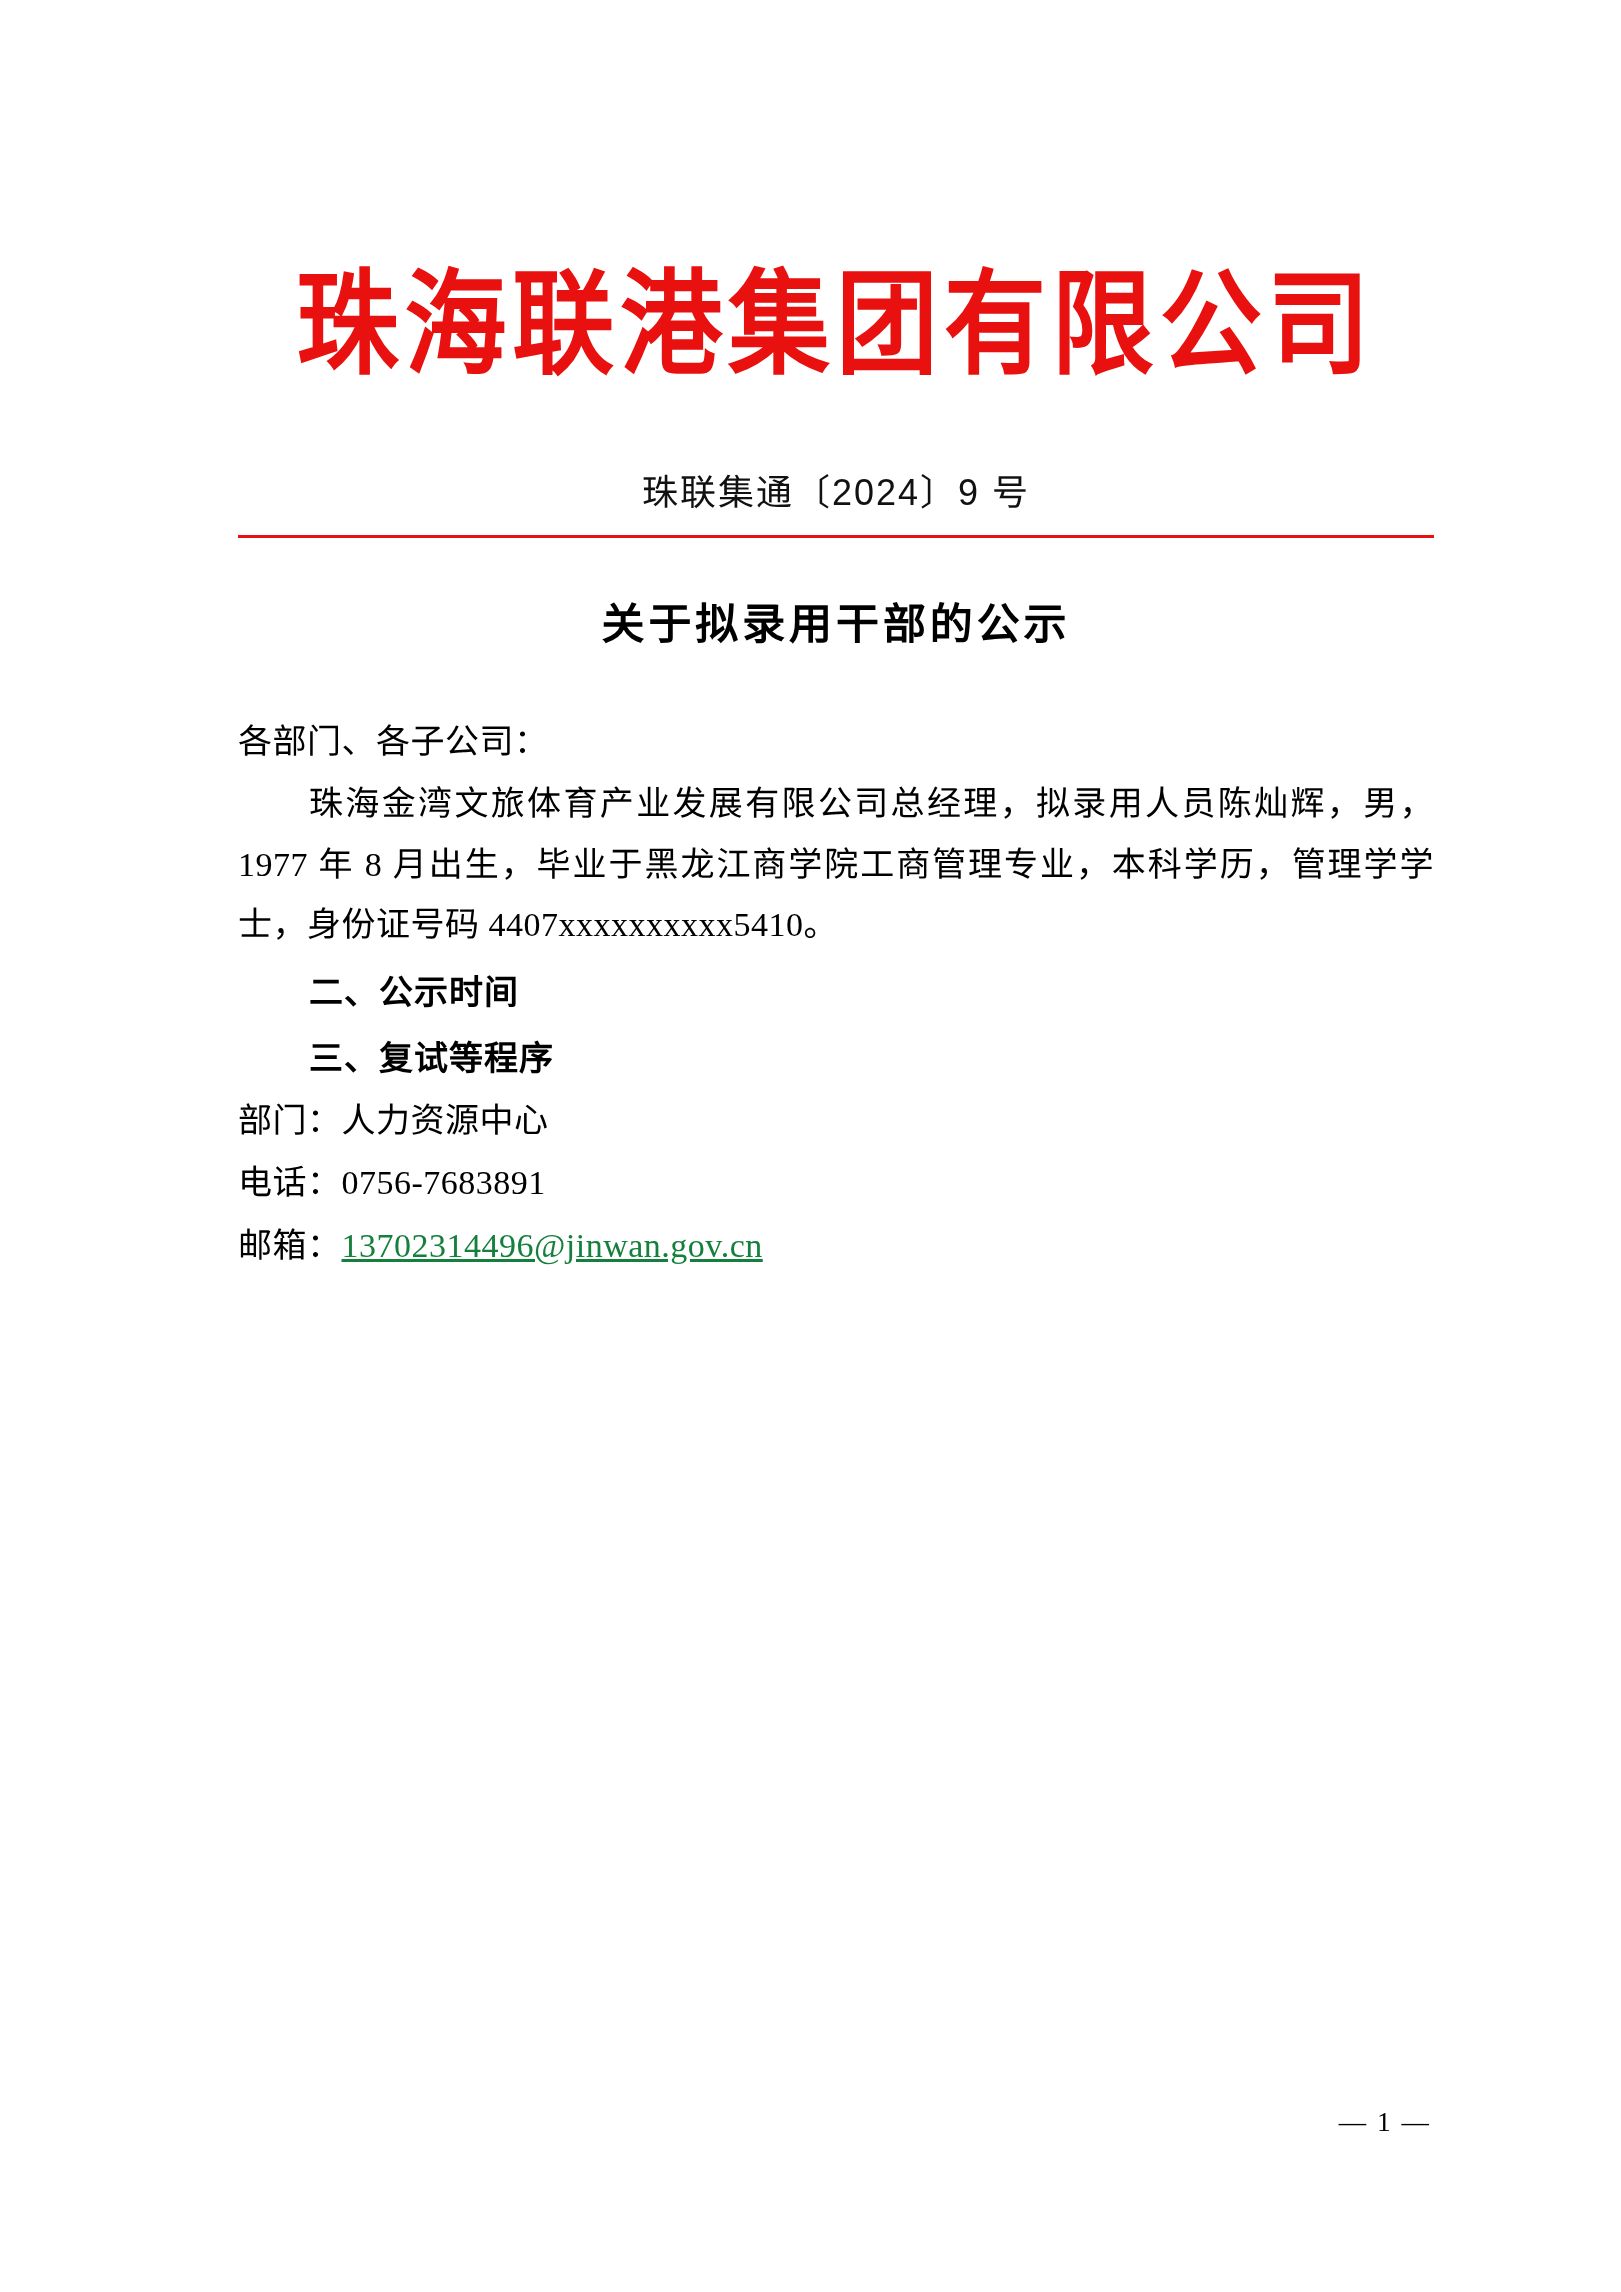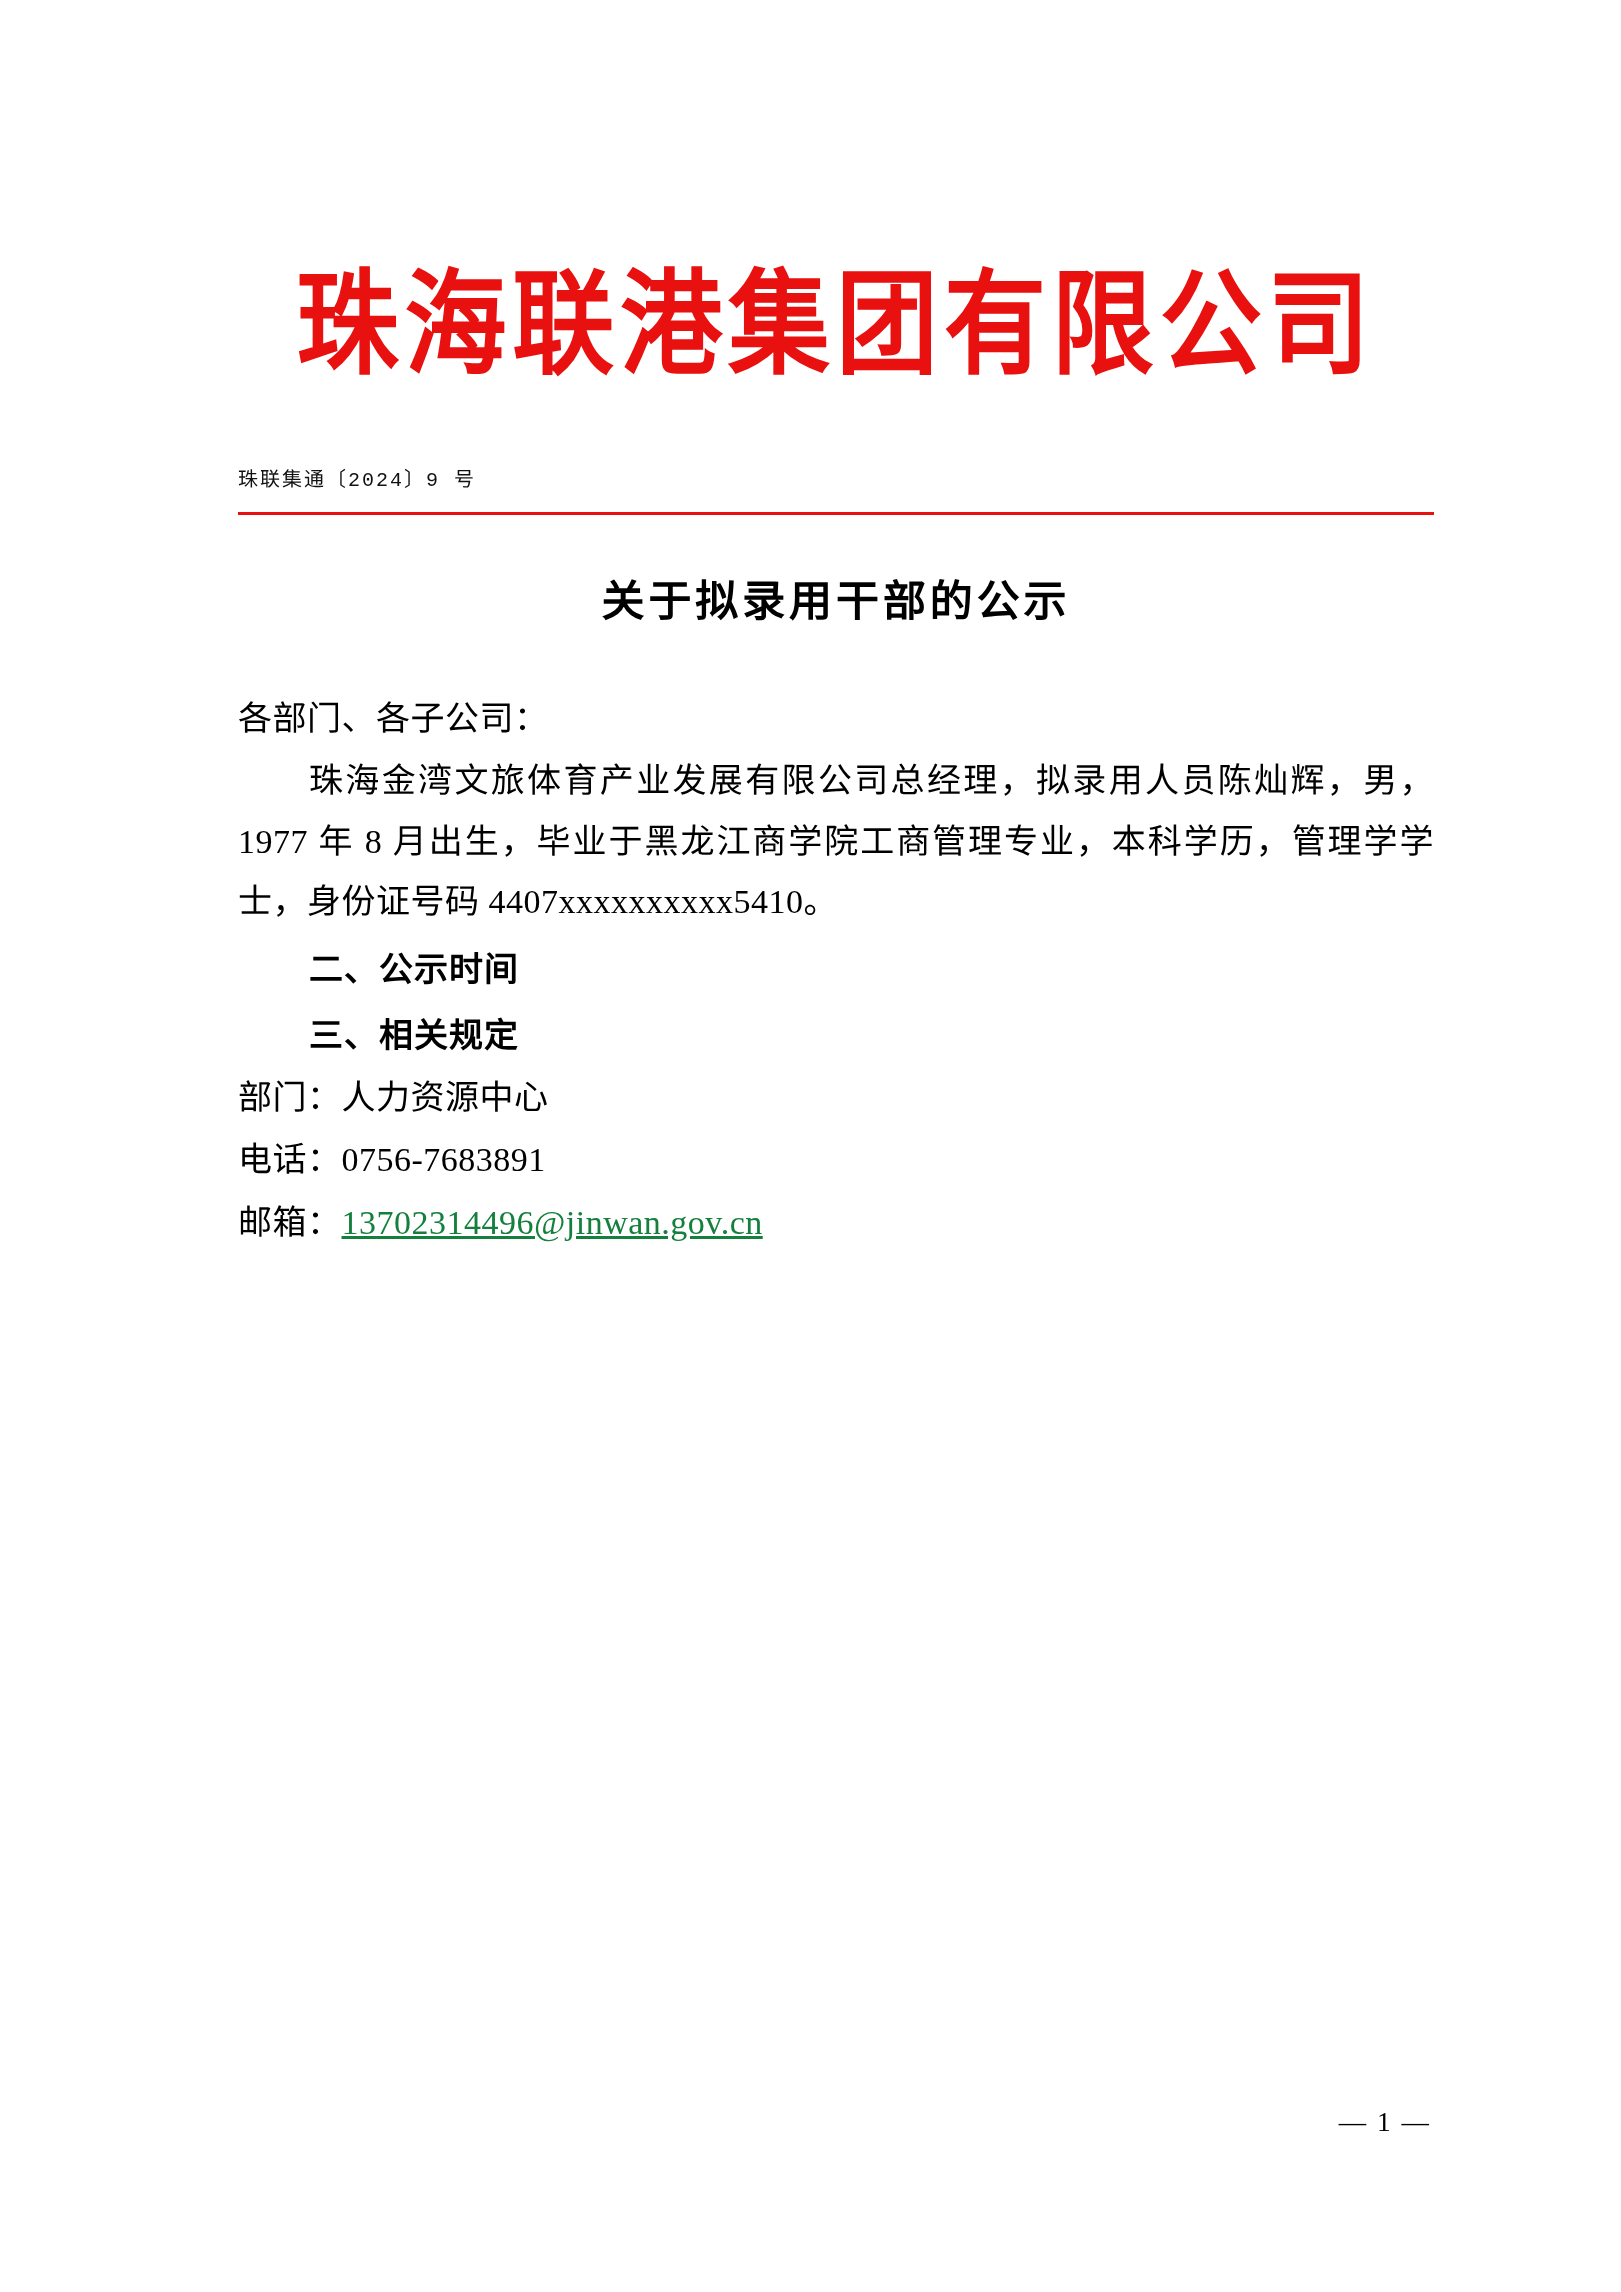--- a/index.html
+++ b/index.html
@@ -42,24 +42,24 @@
     font-size: 102px;
     letter-spacing: 5.9px;
     line-height: 1.08;
     white-space: nowrap;
     transform: scaleY(1.12);
     transform-origin: center top;
   }
 
   .doc-number {
     margin-top: 90px;
-    text-align: left;
-    font-size: 20px;
+    text-align: center;
+    font-size: 36px;
     letter-spacing: 2px;
-    font-family: Liberation Mono, monospace;
+    font-family: Liberation Sans, sans-serif;
     color: #111;
   }
 
   .red-rule {
     margin-top: 19.6px;
     height: 2.9px;
     background: #e8110f;
     width: 100%;
   }
 
@@ -137,21 +137,21 @@
 
       <p class="para plain-line">各部门、各子公司：</p>
 
 
 
       <p class="para indent">珠海金湾文旅体育产业发展有限公司总经理，拟录用人员陈灿辉，男，1977 年 8 月出生，毕业于黑龙江商学院工商管理专业，本科学历，管理学学士，身份证号码 4407xxxxxxxxxx5410。</p>
 
       <p class="section-head">二、公示时间</p>
 
 
-      <p class="section-head">三、相关规定</p>
+      <p class="section-head">三、复试等程序</p>
 
       <p class="contact-line">部门：人力资源中心</p>
 
       <p class="contact-line">电话：0756-7683891</p>
 
       <p class="contact-line"><span>邮箱：</span><a class="email-link" href="#">13702314496@jinwan.gov.cn</a></p>
 
     </div>
   </div>
 

